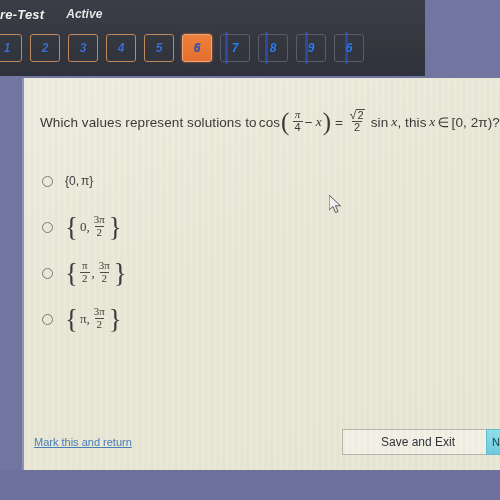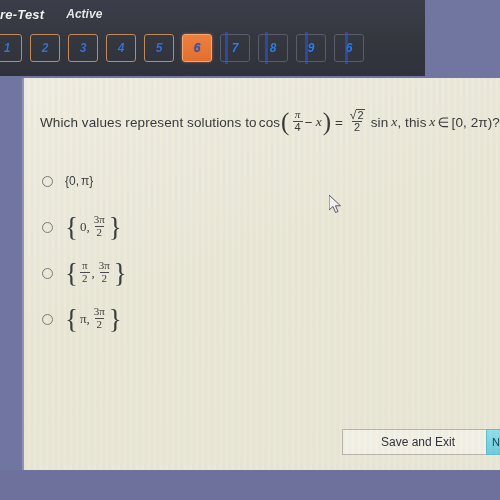--- a/index.html
+++ b/index.html
@@ -450,20 +450,21 @@
           <span class="frac">
             <span class="num">3π</span>
             <span class="den">2</span>
           </span>
           <span class="brace-big">}</span>
         </span>
       </div>
     </div>
 
     <div id="footer">
+      <a id="mark-link" href="#">Mark this and return</a>
       <div id="save-exit">Save and Exit</div>
       <div id="next-btn">Ne</div>
     </div>
   </div>
 
   <div id="bottom-bar"></div>
 
   <svg id="cursor" viewBox="0 0 14 20">
     <polygon points="0,0 0,15 4,11.5 6.5,17.5 9,16.5 6.5,10.8 11.5,10.8" fill="#f0f0f0" stroke="#4a4a4a" stroke-width="0.9"></polygon>
   </svg>

